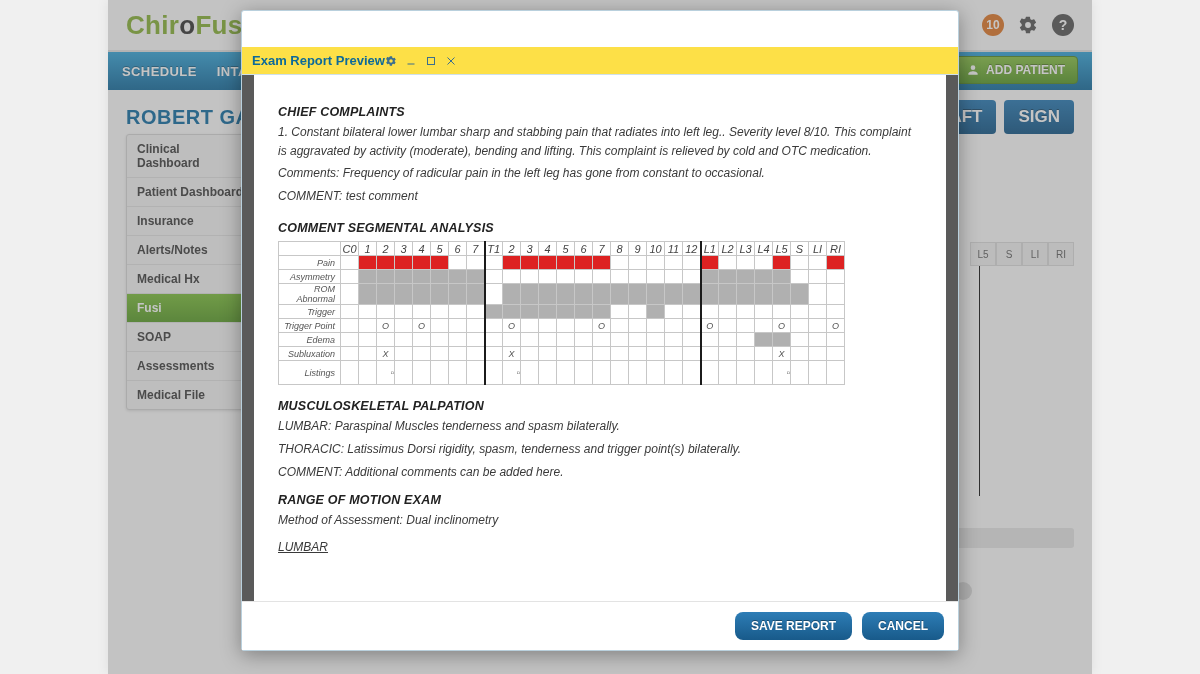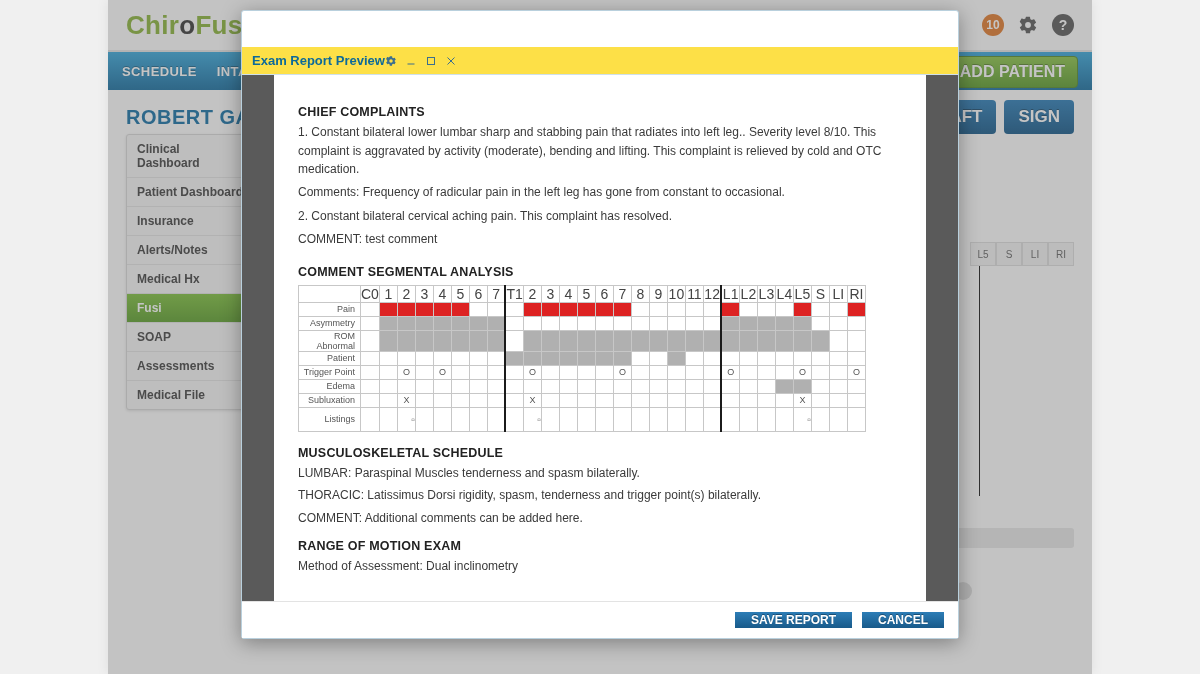--- a/index.html
+++ b/index.html
@@ -60,21 +60,21 @@
     gap: 20px;
     position: relative;
   }
   .main-nav .nav-item {
     color:#fff; font-weight:bold; font-size:13px; letter-spacing:.4px;
     text-shadow: 0 -1px rgba(0,0,0,.3);
   }
   .add-patient {
     position:absolute; right:14px; top:4px;
     background: linear-gradient(#8bc34a,#5d9c2e);
-    color:#fff; font-weight:bold; font-size:16px;
+    color:#fff; font-weight:bold; font-size:12px;
     border:1px solid #568b2a; border-radius:4px;
     padding:6px 12px; display:flex; align-items:center; gap:6px;
     text-shadow:0 -1px rgba(0,0,0,.3);
   }
   .add-patient svg { width:14px; height:14px; fill:#fff; }
 
   
   .patient-header {
     display:flex; align-items:center; justify-content:space-between;
     padding: 10px 18px 6px;
@@ -144,24 +144,25 @@
     padding:6px 10px;
     display:flex; align-items:center;
     border-bottom:1px solid #cfe0eb;
     margin-top:36px;
   }
   .modal-tools { display:flex; gap:8px; }
   .modal-tools .ticon { width:12px; height:12px; color:#3b6f8e; cursor:pointer; }
 
   .modal-body {
     background:#5a5a5a;
-    padding:0 32px;
+    padding:0 12px;
     height:526px;
     overflow:hidden;
     position:relative;
+    font-style:italic;
   }
   .page {
     background:#fff;
     width:100%;
     height:100%;
     padding:18px 24px 40px;
     overflow-y:auto;
     font-size:12px; color:#333;
   }
   .page::-webkit-scrollbar { width:12px; }
@@ -180,40 +181,40 @@
   .spine-table th, .spine-table td {
     border:1px solid #c7c7c7;
     width:18px; height:14px;
     text-align:center; vertical-align:middle;
     padding:0;
     color:#555;
   }
   .spine-table th.row-label {
     width:62px; font-weight:normal; text-align:right; padding-right:5px; font-size:9px;
   }
-  .spine-table thead th { font-weight:normal; font-size:14px; color:#444; }
+  .spine-table thead th { font-weight:normal; font-size:11px; color:#444; }
   .spine-table .red { background:#d22; }
   .spine-table .gry { background:#b0b0b0; }
   .spine-table .o-mark::after { content:"O"; font-size:9px; }
   .spine-table .x-mark::after { content:"X"; font-size:9px; }
   .spine-table .sq-mark::after { content:"▫"; font-size:10px; }
   
   .spine-table td.sec-start, .spine-table th.sec-start { border-left:2px solid #1b1b1b; }
   .spine-table tr.tall td, .spine-table tr.tall th { height:24px;text-align:right; }
 
   .modal-footer {
     background:#fff;
     display:flex; justify-content:flex-end; gap:10px;
     padding:10px 14px;
     border-top:1px solid #e3e3e3;
   }
   .btn {
     background: linear-gradient(#2d7db6,#185a8a);
-    color:#fff; border:0; border-radius:0;
-    padding:1px 16px; font-weight:bold; font-size:12px;
+    color:#fff; border:0; border-radius:8px;
+    padding:7px 16px; font-weight:bold; font-size:12px;
     text-shadow:0 -1px rgba(0,0,0,.35);
     cursor:pointer;
   }
 
   .u { text-decoration:underline; }
 </style>
 </head>
 <body>
 
 <div class="page-wrap">
@@ -319,21 +320,20 @@
                 <line x1="5" y1="5" x2="19" y2="19"></line>
                 <line x1="19" y1="5" x2="5" y2="19"></line>
               </svg></span>
         </div>
       </div>
       <div class="modal-body">
         <div class="page">
           <div class="sec-h">CHIEF COMPLAINTS</div>
           <div class="para">1. Constant bilateral lower lumbar sharp and stabbing pain that radiates into left leg.. Severity level 8/10. This complaint is aggravated by activity (moderate), bending and lifting. This complaint is relieved by cold and OTC medication.</div>
           <div class="para">Comments:  Frequency of radicular pain in the left leg has gone from constant to occasional.</div>
-          <div class="para" style="margin-top:6px">2.  Constant bilateral cervical aching pain. This complaint has resolved.</div>
           <div class="para">COMMENT:   test comment</div>
 
           <div class="sec-h" style="margin-top:16px">COMMENT SEGMENTAL ANALYSIS</div>
           <table class="spine-table" id="spine-table">
               <thead>
                 <tr>
                   <th class="row-label"></th>
                   <th>C0</th>
                   <th>1</th>
                   <th>2</th>
@@ -452,21 +452,21 @@
                   <td class="sec-start gry"></td>
                   <td class="gry"></td>
                   <td class="gry"></td>
                   <td class="gry"></td>
                   <td class="gry"></td>
                   <td class="gry"></td>
                   <td></td>
                   <td></td>
                 </tr>
                 <tr>
-                  <th class="row-label">Patient</th>
+                  <th class="row-label">Trigger</th>
                   <td></td>
                   <td></td>
                   <td></td>
                   <td></td>
                   <td></td>
                   <td></td>
                   <td></td>
                   <td></td>
                   <td class="sec-start gry"></td>
                   <td class="gry"></td>
@@ -609,27 +609,28 @@
                   <td></td>
                   <td></td>
                   <td class="sq-mark"></td>
                   <td></td>
                   <td></td>
                   <td></td>
                 </tr>
               </tbody>
             </table>
 
-          <div class="sec-h" style="margin-top:14px">MUSCULOSKELETAL SCHEDULE</div>
+          <div class="sec-h" style="margin-top:14px">MUSCULOSKELETAL PALPATION</div>
           <div class="para">LUMBAR: Paraspinal Muscles tenderness and spasm bilaterally.</div>
           <div class="para">THORACIC: Latissimus Dorsi rigidity, spasm, tenderness and trigger point(s) bilaterally.</div>
           <div class="para">COMMENT:   Additional comments can be added here.</div>
 
           <div class="sec-h" style="">RANGE OF MOTION EXAM</div>
           <div class="para">Method of Assessment: Dual inclinometry</div>
+          <div class="para u" style="margin-top:8px">LUMBAR</div>
 
         </div>
       </div>
       <div class="modal-footer">
         <button class="btn">SAVE REPORT</button>
         <button class="btn">CANCEL</button>
       </div>
     </div>
   </div>
 </div>

